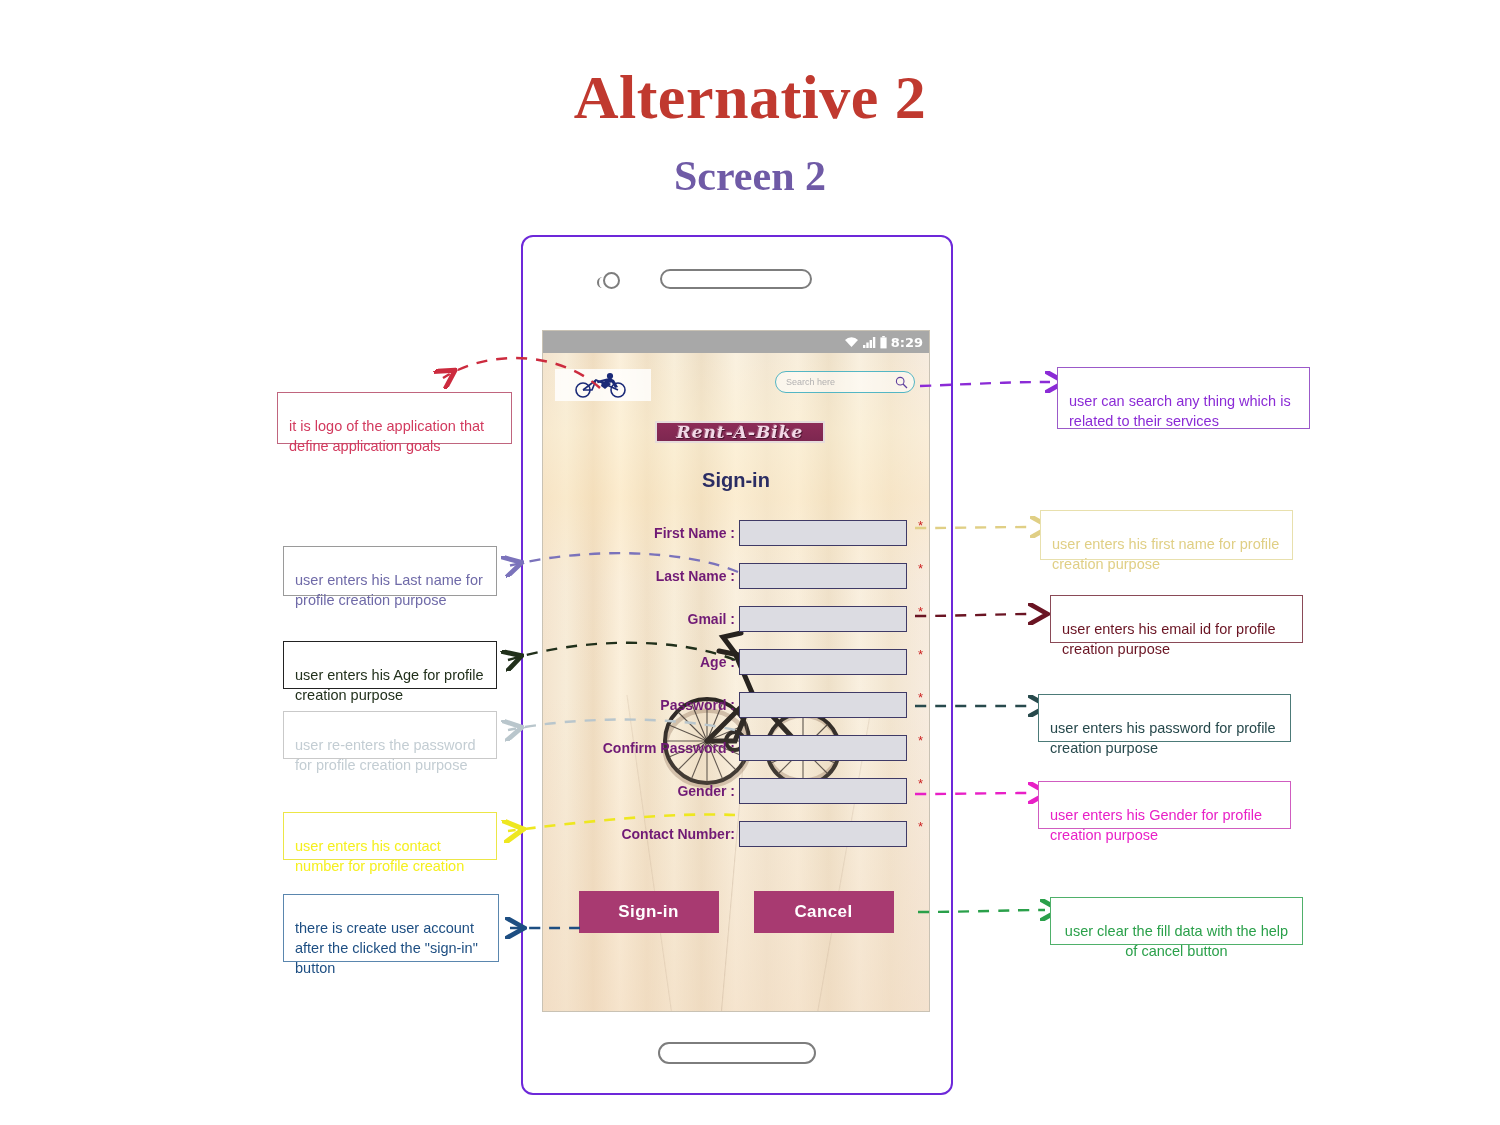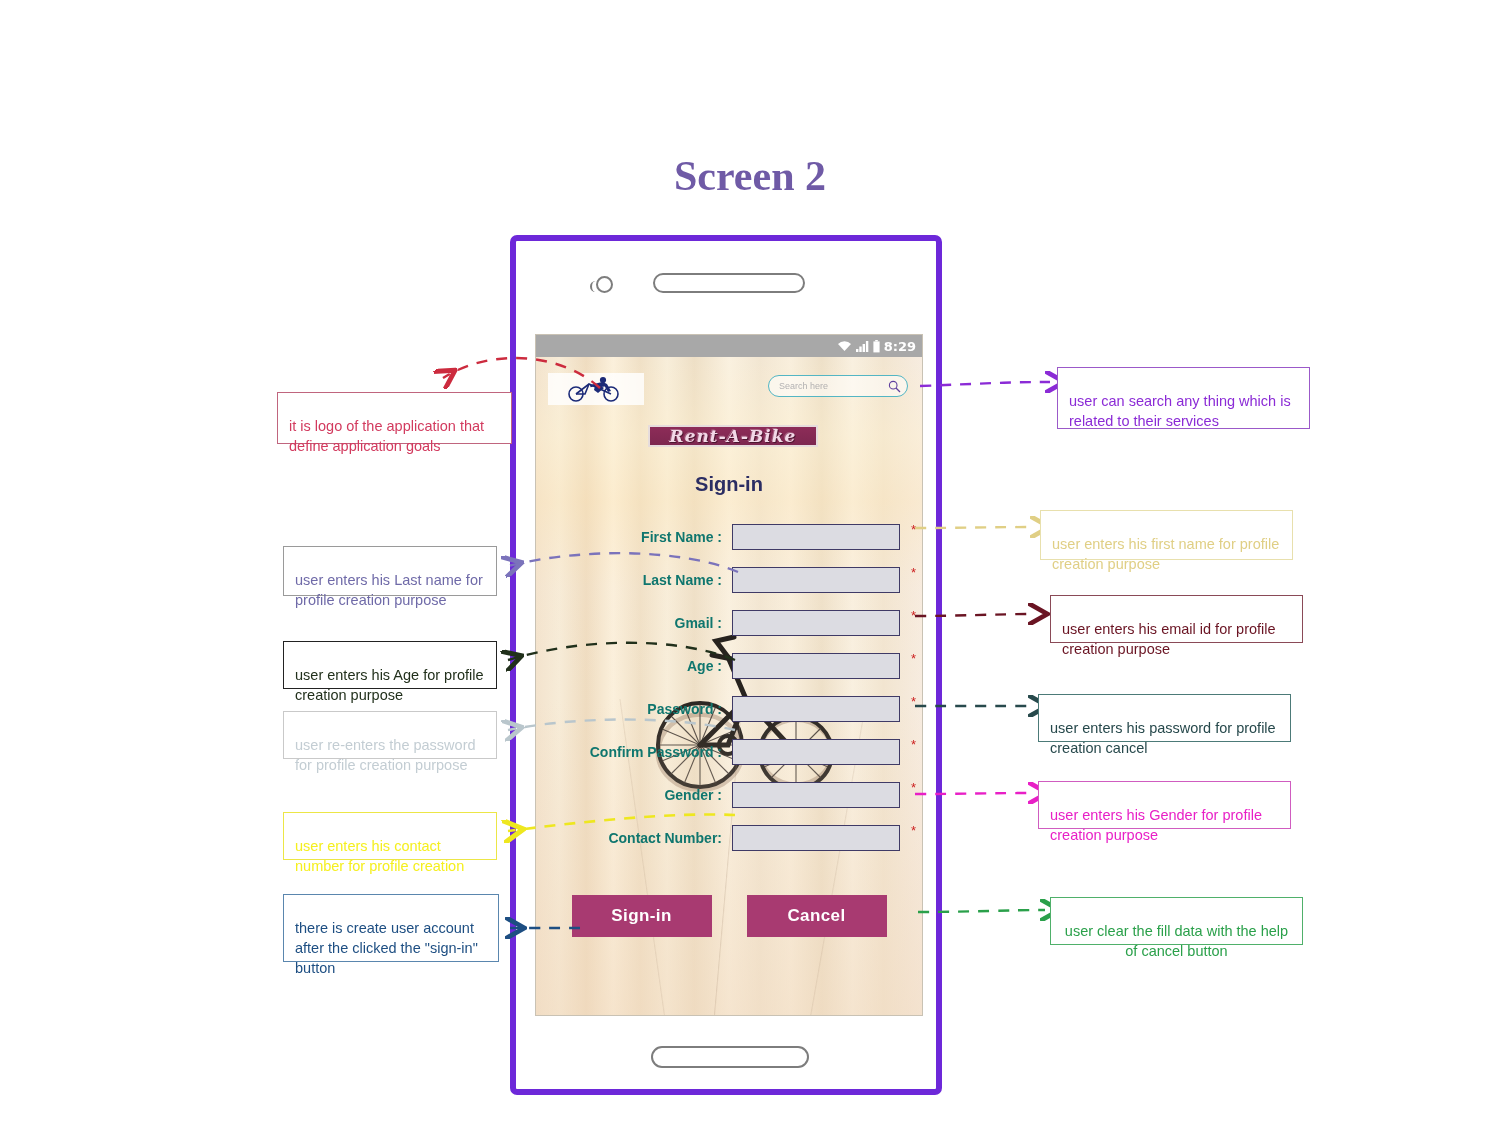--- a/index.html
+++ b/index.html
@@ -23,24 +23,24 @@
   .title-sub {
     position: absolute; left: 0; top: 152px; width: 1500px;
     text-align: center;
     font-family: "Liberation Serif", serif;
     font-weight: bold; font-size: 42px;
     color: #6f5aa6;
   }
 
   
   .phone {
-    position: absolute; left: 510px; top: 235px;
+    position: absolute; left: 521px; top: 235px;
     width: 432px; height: 860px;
-    border: 6px solid #6d28d9;
-    border-radius: 7px;
+    border: 2px solid #6d28d9;
+    border-radius: 12px;
     background: #ffffff;
   }
   .phone-cam {
     position: absolute; left: 80px; top: 35px;
     width: 17px; height: 17px;
     border: 2px solid #7d7d7d; border-radius: 50%;
   }
   .phone-cam:before {
     content: ""; position: absolute; left: -8px; top: 3px;
     width: 5px; height: 11px;
@@ -153,22 +153,22 @@
     font-family: "Liberation Sans", sans-serif;
   }
 
   .form { position: absolute; left: 0; top: 180px; width: 100%; }
   .frow {
     position: relative;
     height: 43px;
     display: flex; align-items: center;
   }
   .flabel {
-    width: 196px; text-align: right; padding-right: 10px;
-    font-size: 14px; color: #0f766e; font-weight: 600;
+    width: 196px; text-align: right; padding-right: 4px;
+    font-size: 14px; color: #701a75; font-weight: 600;
     font-family: "Liberation Sans", sans-serif;
     white-space: nowrap;
   }
   .finput {
     width: 168px; height: 26px;
     background: #dcdce2;
     border: 1px solid #3f3a66;
   }
   .fstar {
     position: absolute; right: 6px; top: 8px;
@@ -202,20 +202,21 @@
   }
 
   
   #links { position: absolute; left: 0; top: 0; width: 1500px; height: 1125px; pointer-events: none; }
 </style>
 </head>
 <body>
 
 <div id="root">
 
+  <div class="title-main">Alternative 2</div>
   <div class="title-sub">Screen 2</div>
 
   <div class="phone">
     <div class="phone-cam"></div>
     <div class="phone-speaker"></div>
     <div class="phone-home"></div>
 
     <div class="screen">
 
       <div class="bgphoto">
@@ -440,21 +441,21 @@
 
   <div class="note" style="left:1040px; top:510px; width:253px; height:50px; color:#e0cf85; border-color:#e8e0ad;">
     <span>user enters his first name for profile creation purpose</span>
   </div>
 
   <div class="note" style="left:1038px; top:595px; width:253px; height:48px; color:#6a1423; border-color:#8a4a57;margin-left:12px;">
     <span>user enters his email id for profile creation purpose</span>
   </div>
 
   <div class="note" style="left:1038px; top:694px; width:253px; height:48px; color:#27494c; border-color:#4c7a78;">
-    <span>user enters his password for profile creation cancel</span>
+    <span>user enters his password for profile creation purpose</span>
   </div>
 
   <div class="note" style="left:1038px; top:781px; width:253px; height:48px; color:#e81fc6; border-color:#d05cc0;">
     <span>user enters his Gender for profile creation purpose</span>
   </div>
 
   <div class="note" style="left:1050px; top:897px; width:253px; height:48px; color:#2aa04a; border-color:#4fb06a;text-align:center;">
     <span>user clear the fill data with the help of cancel button</span>
   </div>
 

